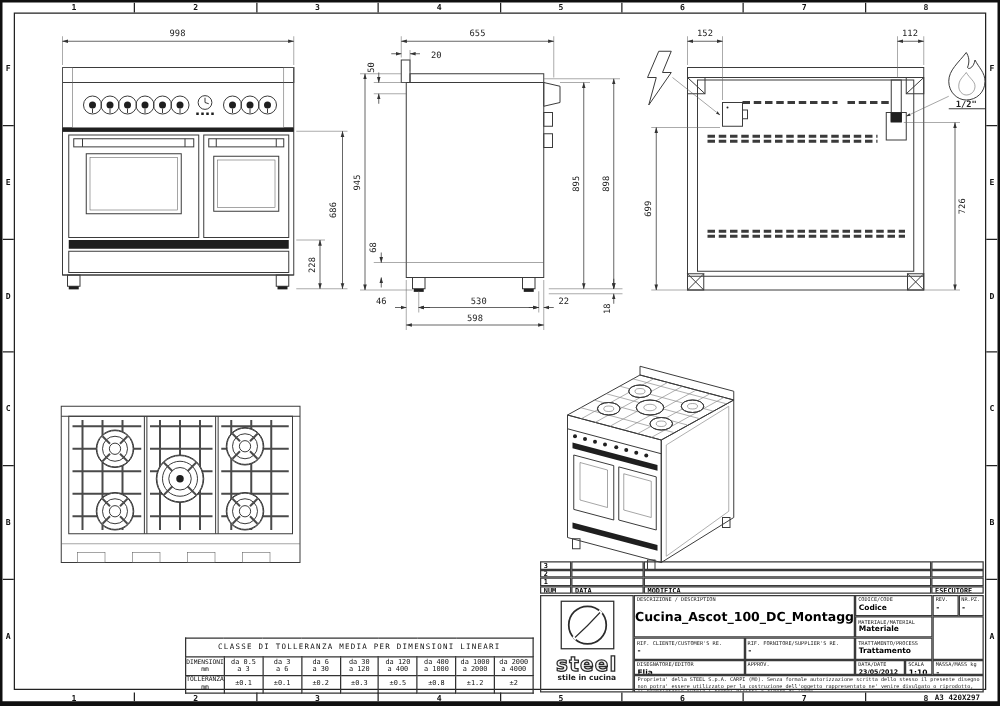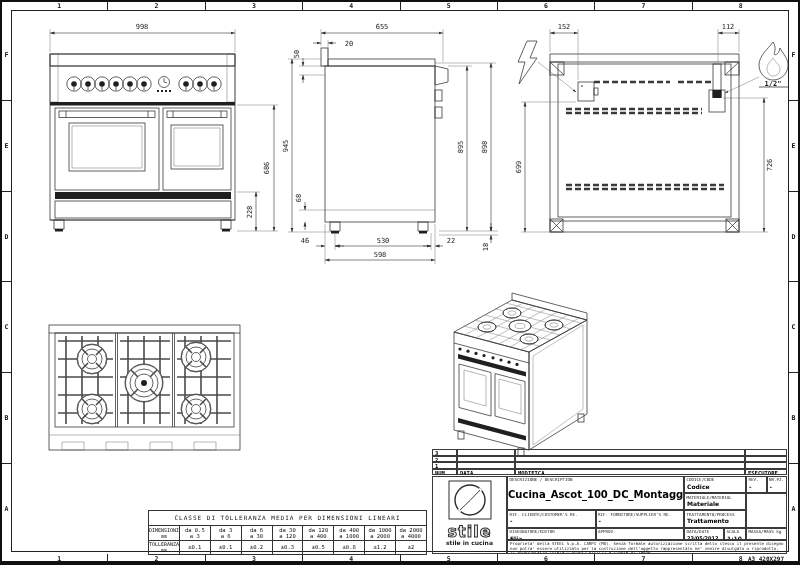--- a/index.html
+++ b/index.html
@@ -502,21 +502,21 @@
     <div class="tb-c tb-rev" style="left:83px;top:19.8px;width:230px;height:6.7px">MODIFICA</div>
     <div class="tb-c tb-rev" style="left:313px;top:19.8px;width:42px;height:6.7px">ESECUTORE</div>
 
     <div class="logo-wrap">
       <svg width="46" height="40" viewBox="0 0 46 40" style="margin-top:3px">
         <rect x="2" y="1" width="42" height="38" style="fill:none;stroke:#2c2c2c;stroke-width:1"></rect>
         <circle cx="23" cy="20" r="15" style="fill:none;stroke:#2c2c2c;stroke-width:1.4"></circle>
         <path d="M12,31 Q23,20 34,9" style="fill:none;stroke:#ffffff;stroke-width:3.2"></path>
         <path d="M13,30 Q23,21 33,10" style="fill:none;stroke:#2c2c2c;stroke-width:0.9"></path>
       </svg>
-      <div class="logo-brand">stile</div>
+      <div class="logo-brand">steel</div>
       <div class="logo-tag">stile in cucina</div>
     </div>
 
     <div class="tb-c" style="left:75px;top:26.5px;width:177px;height:34.5px">
       <div class="tb-lab">DESCRIZIONE / DESCRIPTION</div>
       <div class="tb-desc">Cucina_Ascot_100_DC_Montaggio</div>
     </div>
     <div class="tb-c" style="left:75px;top:61px;width:88.5px;height:17.5px">
       <div class="tb-lab">RIF. CLIENTE/CUSTOMER'S RE.</div>
       <div class="tb-val">-</div>

